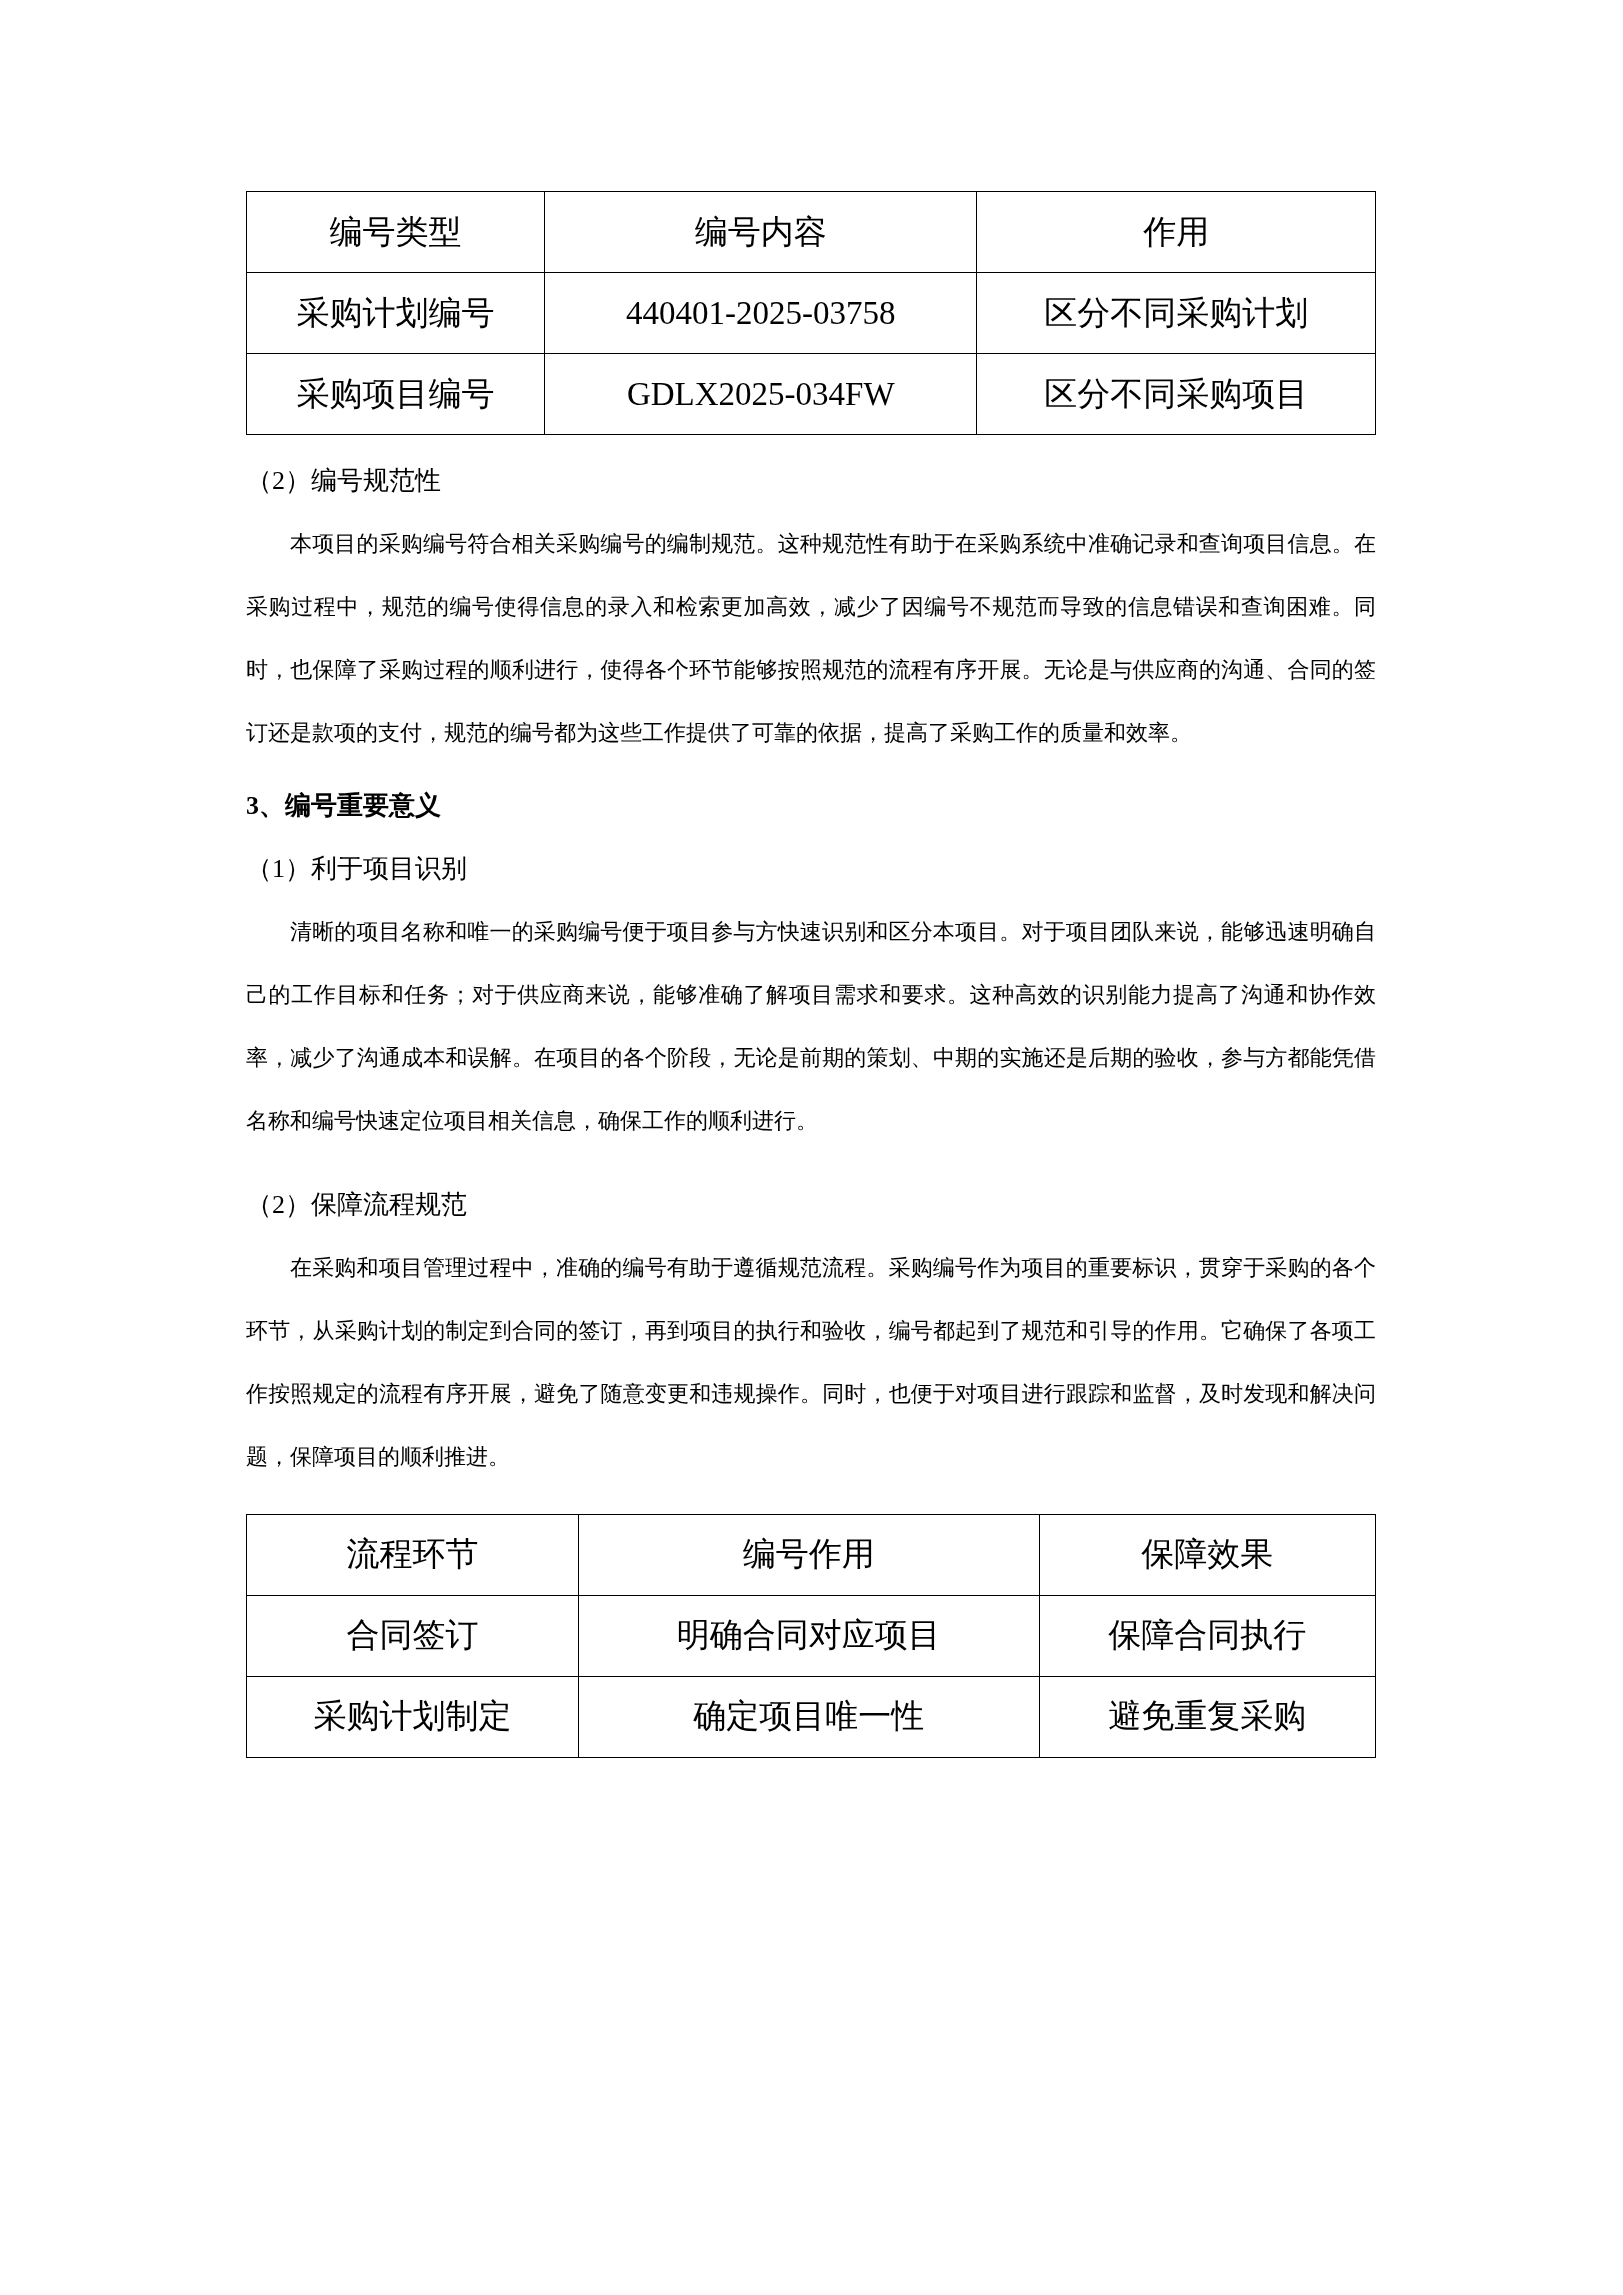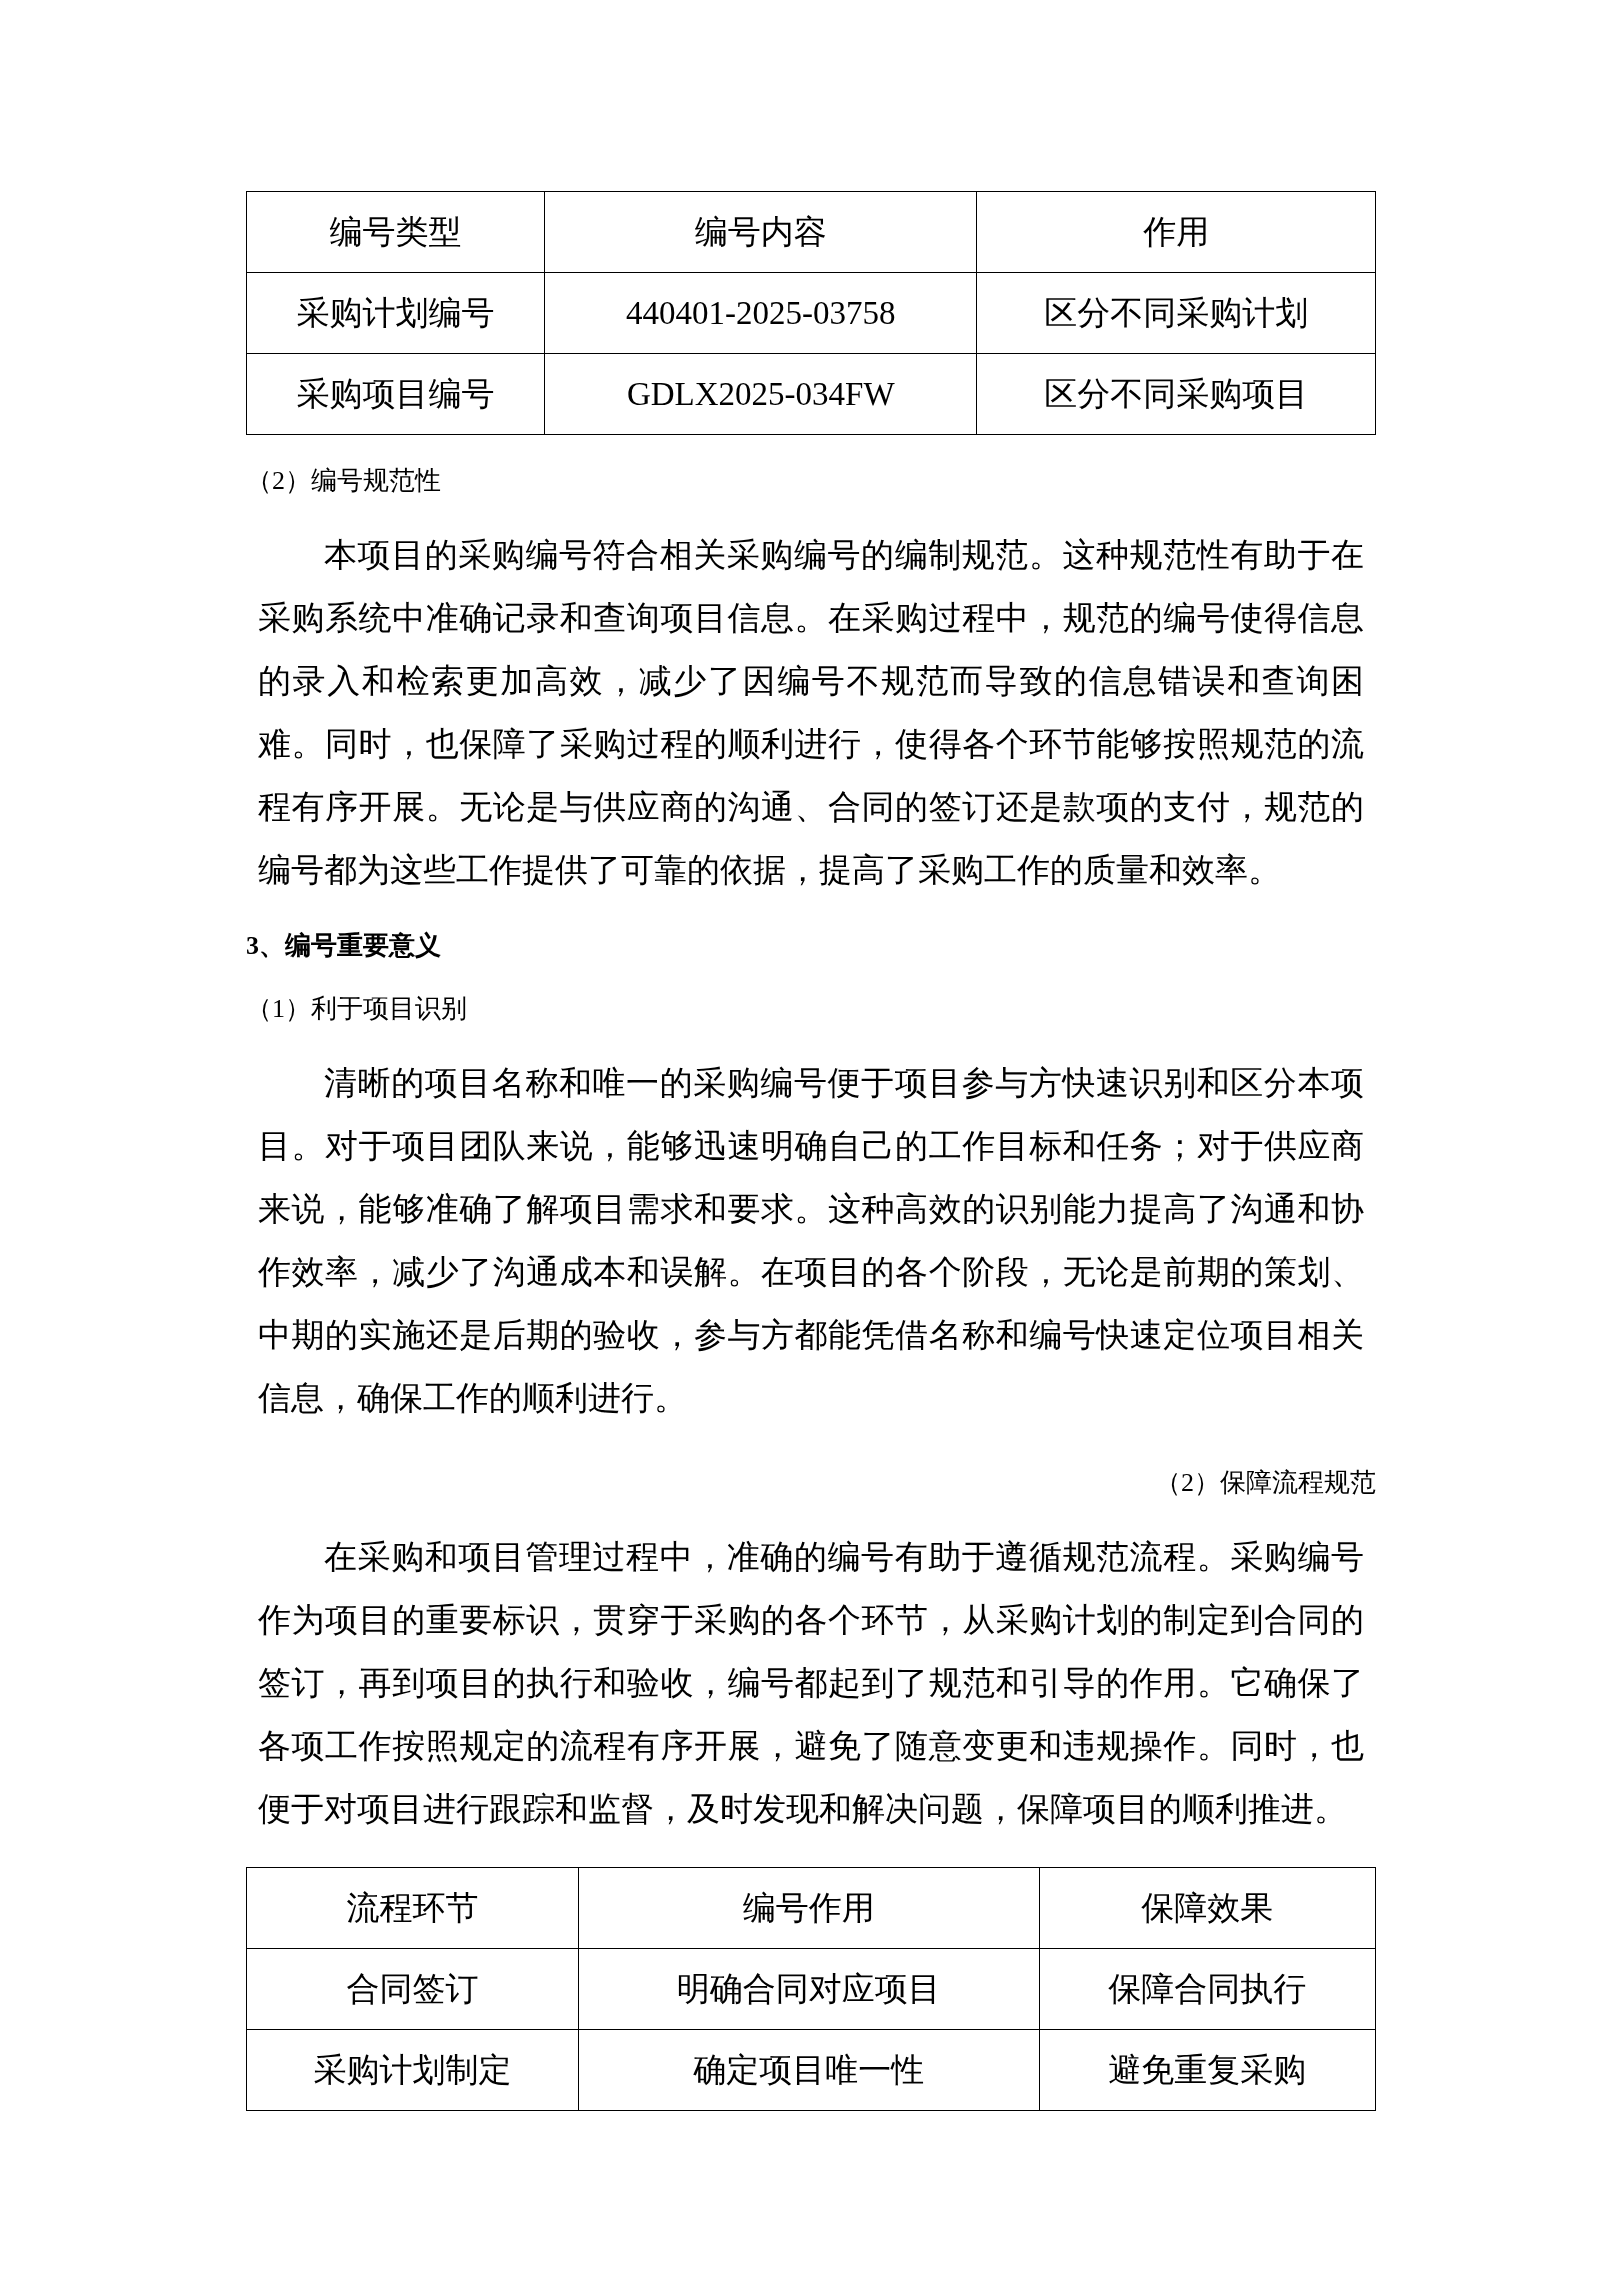--- a/index.html
+++ b/index.html
@@ -38,25 +38,25 @@
   }
   .tbl-numbering { margin-bottom: 14.4px; }
   .tbl-process  { margin-top: 26px; }
 
   .heading {
     font-size: 26px;
     line-height: 63px;
     white-space: nowrap;
   }
   .heading-major { margin-top: 9.2px; font-weight: bold; }
-  .heading-gap   { margin-top: 21px; text-align: right; }
+  .heading-gap   { margin-top: 21px; }
 
   p.para {
-    margin: 12px;
-    font-size: 33px;
+    margin: 0;
+    font-size: 22px;
     line-height: 63px;
     text-align: justify;
     text-indent: 2em;
   }
 </style>
 </head>
 <body>
 
 <div class="page">
 

